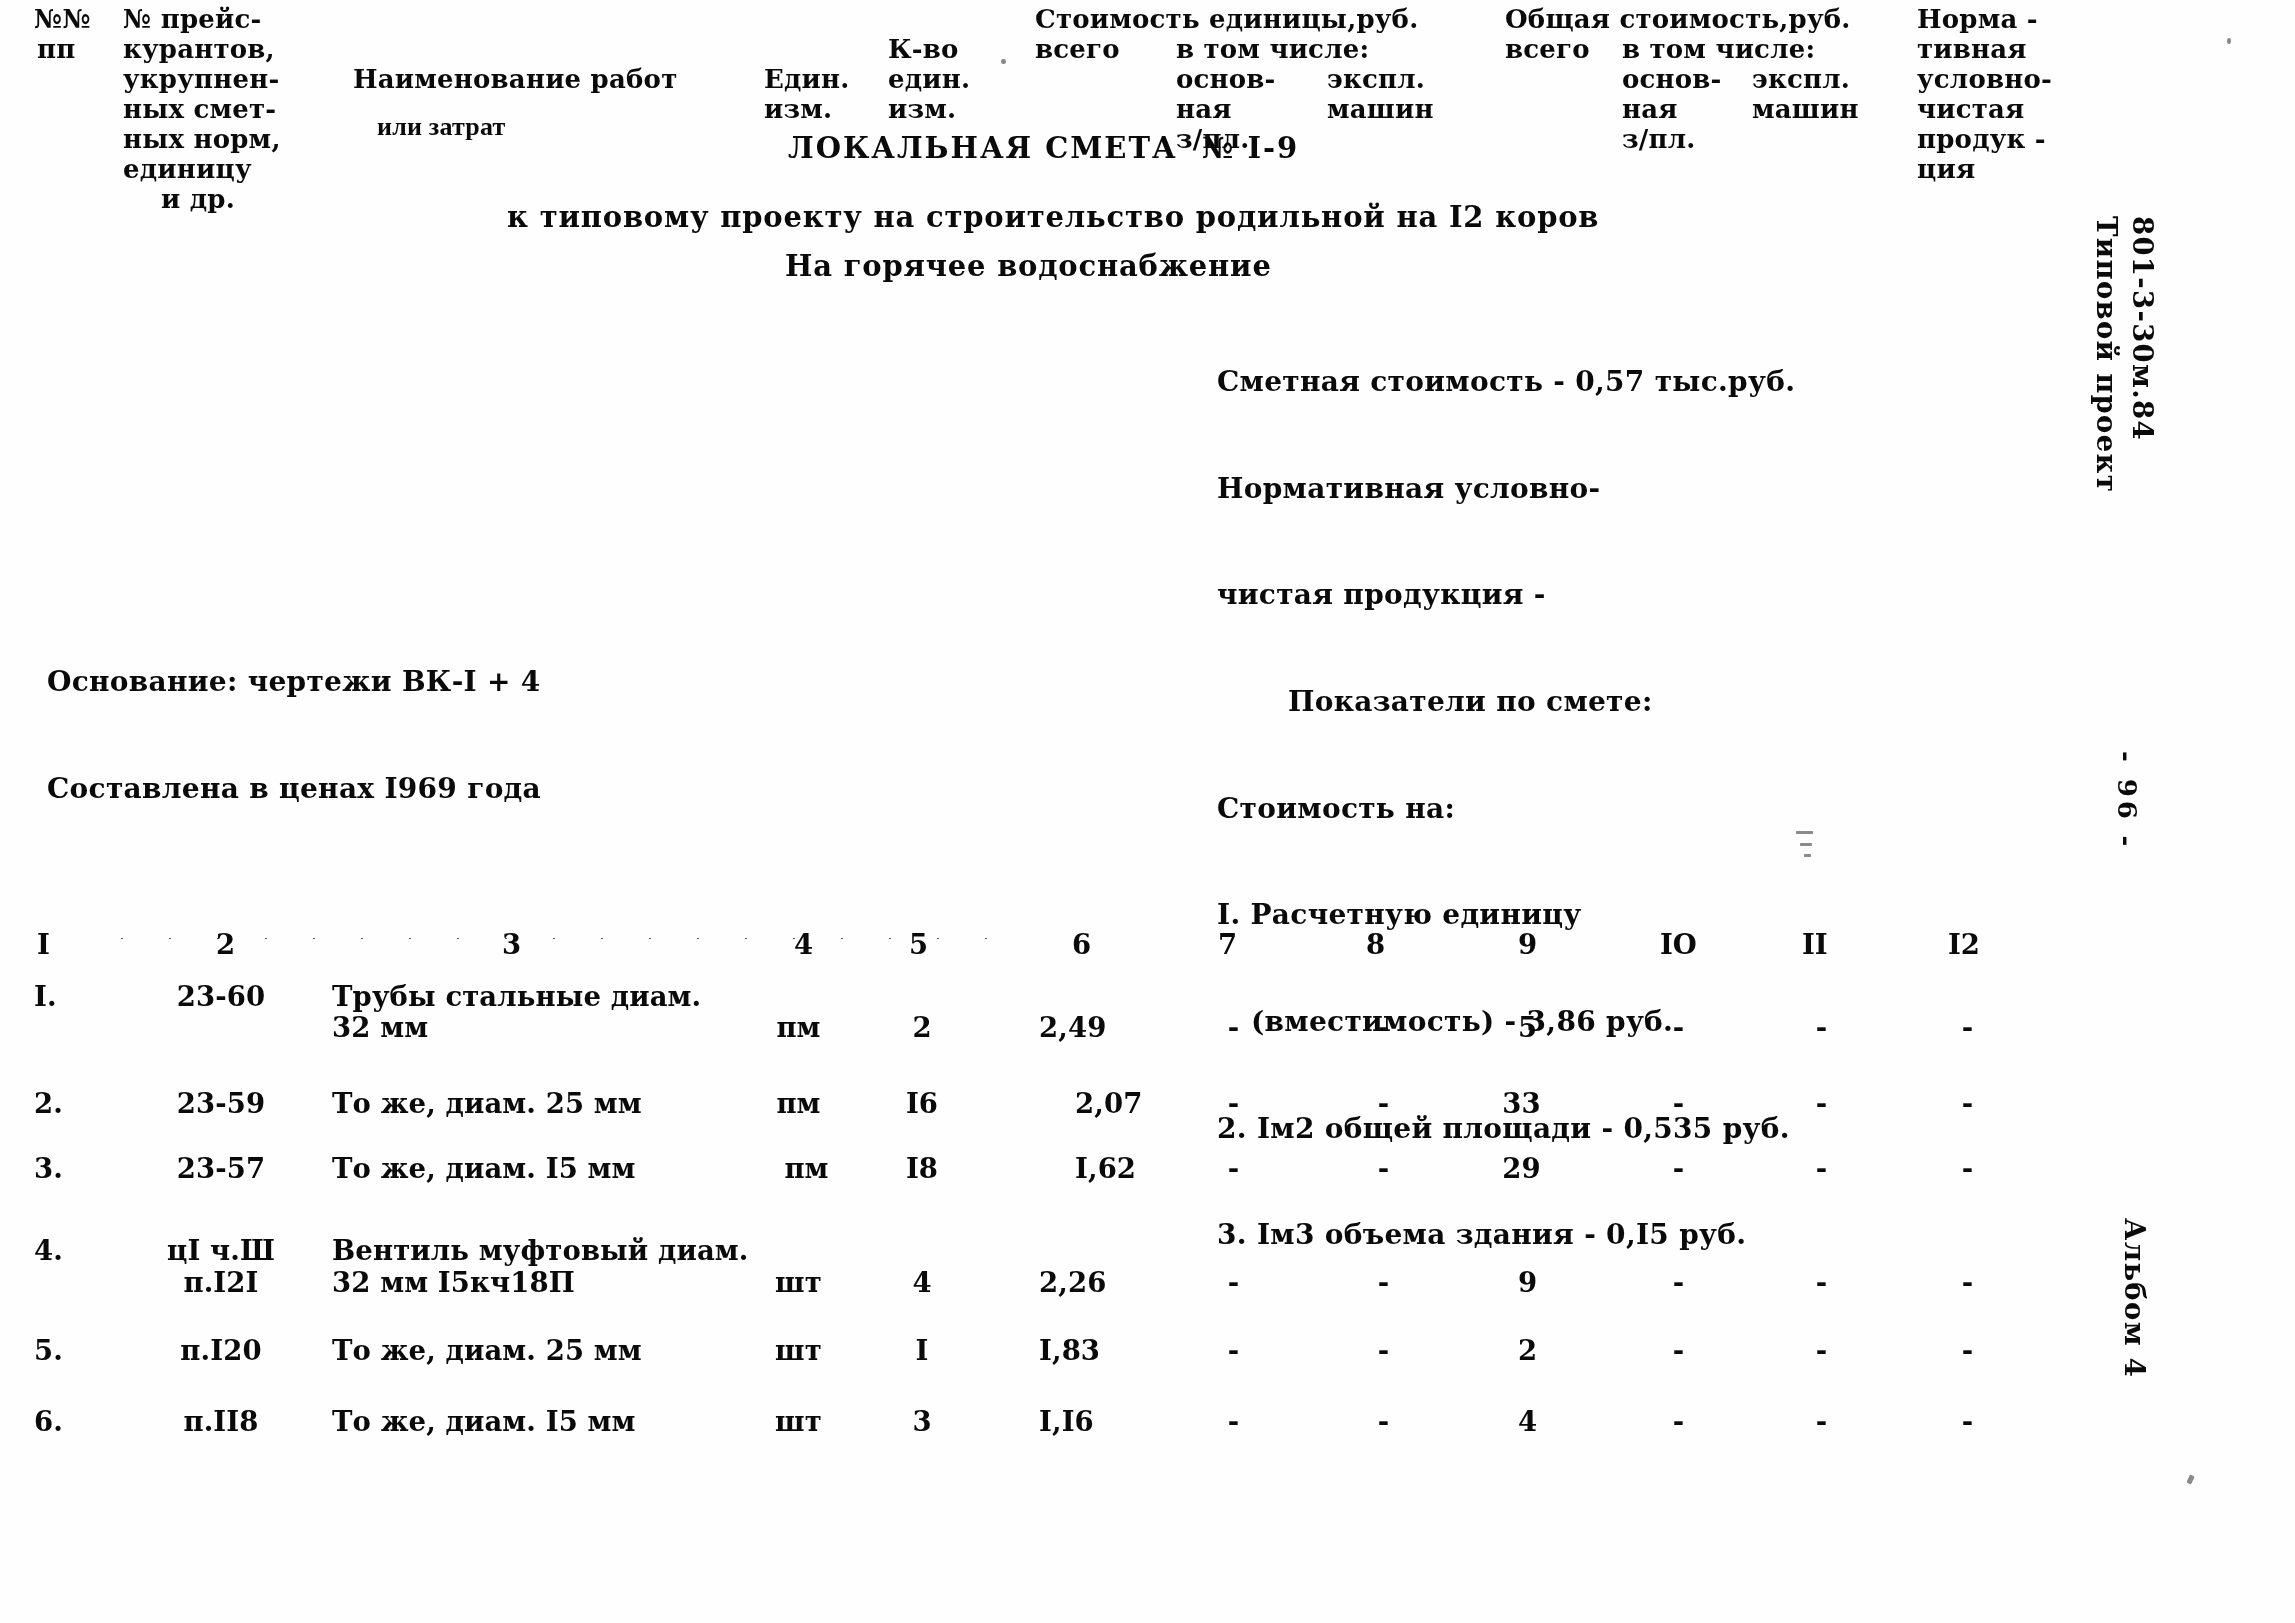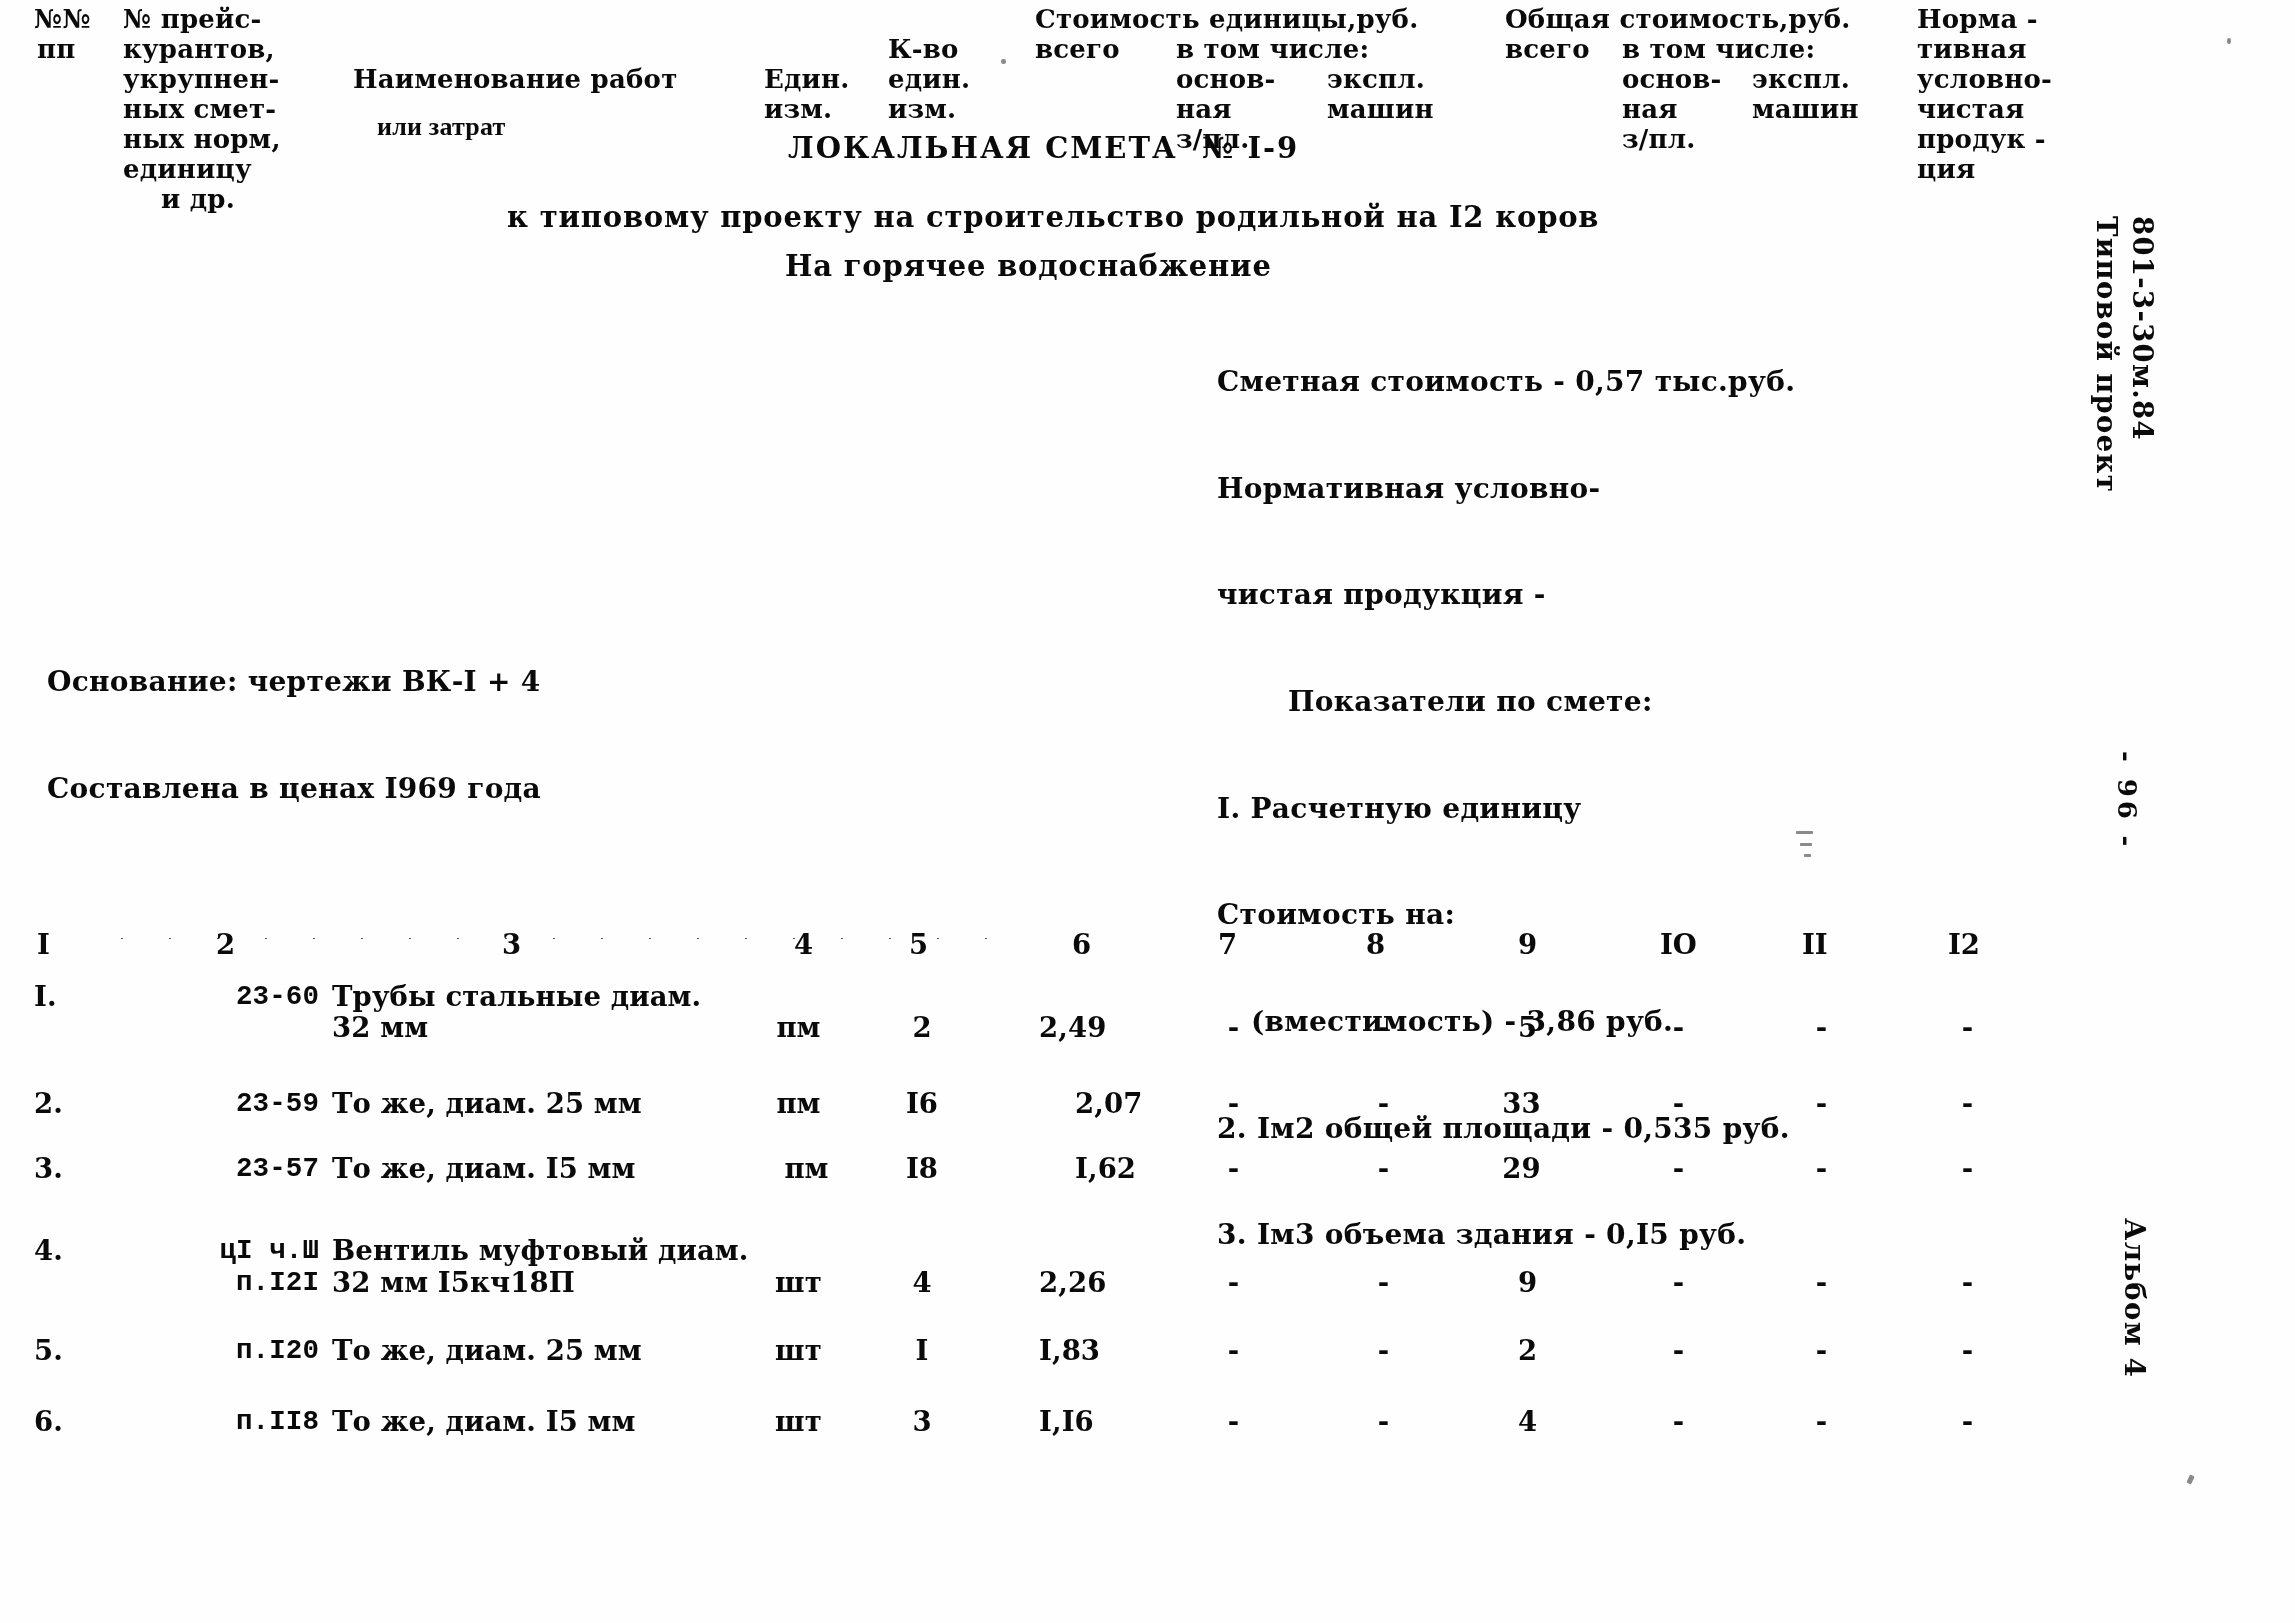--- a/index.html
+++ b/index.html
@@ -98,21 +98,21 @@
   .cell {
     position: absolute;
     font-size: 27.5px;
     line-height: 1.16;
     white-space: pre;
     font-family: "DejaVu Serif", "Liberation Serif", serif;
     font-weight: 700;
     letter-spacing: 0.1px;
   }
   .c-num   { width: 56px;  text-align: left; }
-  .c-code  { width: 196px; text-align: right; font-family: Liberation Mono, monospace; }
+  .c-code  { width: 196px; text-align: center; }
   .c-name  { width: 419px; text-align: left; }
   .c-unit  { width: 79px; text-align: center; }
   .c-qty   { width: 72px; text-align: center; }
   .c-val   { width: 124px; text-align: left; }
   .c-dash  { width: 59px;  text-align: center; }
 
   
   .rot {
     position: absolute;
     transform-origin: 0 0;
@@ -136,22 +136,22 @@
 
   <div class="abs tw" id="title-line">ЛОКАЛЬНАЯ СМЕТА  № I-9</div>
   <div class="abs tw" id="subtitle-line">к типовому проекту на строительство родильной на I2 коров</div>
   <div class="abs tw" id="subtitle2-line">На горячее водоснабжение</div>
 
   <div class="abs tw" id="summary">
     <div>Сметная стоимость - 0,57 тыс.руб.</div>
     <div>Нормативная условно-</div>
     <div>чистая продукция -</div>
     <div class="ind1">Показатели по смете:</div>
+    <div>Стоимость на:</div>
     <div>I. Расчетную единицу</div>
-    <div>Стоимость на:</div>
     <div style="padding-left:34px">(вместимость) - 3,86 руб.</div>
     <div>2. Iм2 общей площади - 0,535 руб.</div>
     <div>3. Iм3 объема здания - 0,I5 руб.</div>
   </div>
 
   <div class="abs tw" id="basis">
     <div>Основание: чертежи ВК-I + 4</div>
     <div>Составлена в ценах I969 года</div>
   </div>
 

